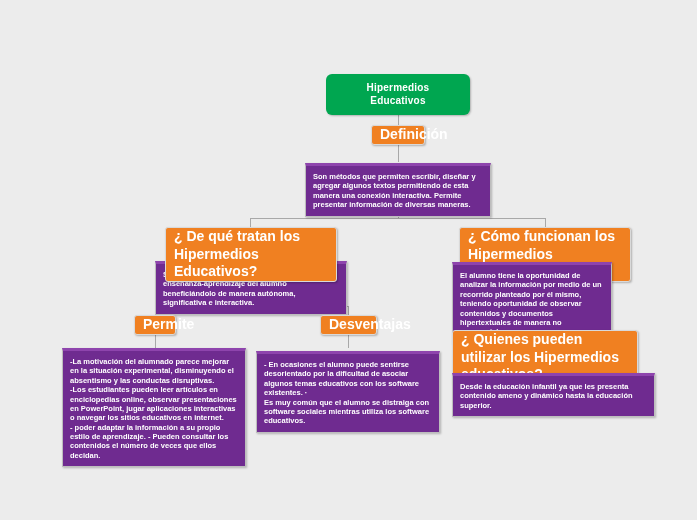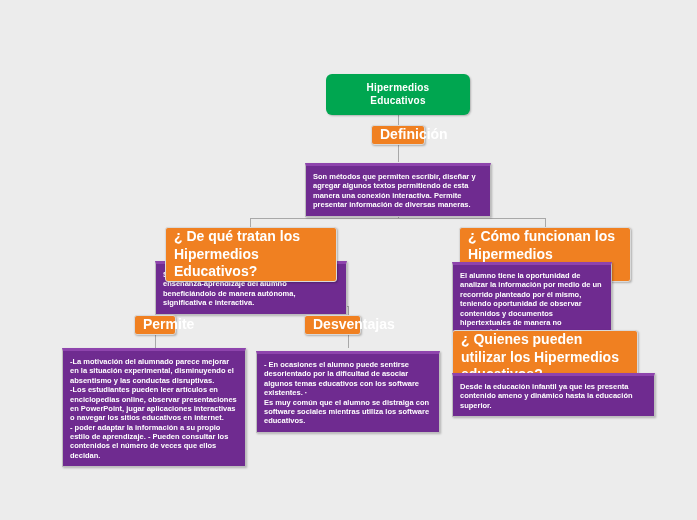--- a/index.html
+++ b/index.html
@@ -114,21 +114,21 @@
   <div class="node node-orange center" style="left:371px; top:125px; width:54px;">Definición</div>
 
   <div class="node node-purple" style="left:305px; top:163px; width:186px;">Son métodos que permiten escribir, diseñar y agregar algunos textos permitiendo de esta manera una conexión interactiva. Permite presentar información de diversas maneras.</div>
 
   <div class="node node-purple" style="left:155px; top:261px; width:192px;">Sustenta con eficiencia los procesos de enseñanza-aprendizaje del alumno beneficiándolo de manera autónoma, significativa e interactiva.</div>
 
   <div class="node node-orange" style="left:165px; top:227px; width:172px;">¿ De qué tratan los Hipermedios Educativos?</div>
 
   <div class="node node-orange center" style="left:134px; top:315px; width:42px;">Permite</div>
 
-  <div class="node node-orange center" style="left:304px; top:315px; width:57px;">Desventajas</div>
+  <div class="node node-orange center" style="left:320px; top:315px; width:57px;">Desventajas</div>
 
   <div class="node node-purple" style="left:62px; top:348px; width:184px; white-space:pre-line;">-La motivación del alumnado parece mejorar en la situación experimental, disminuyendo el absentismo y las conductas disruptivas.
 -Los estudiantes pueden  leer artículos en enciclopedias online, observar presentaciones en PowerPoint, jugar aplicaciones interactivas o navegar los sitios educativos en internet.
 - poder adaptar la información a su propio estilo de aprendizaje.                              - Pueden consultar los contenidos el número de veces que ellos decidan.</div>
 
   <div class="node node-purple" style="left:256px; top:351px; width:184px; white-space:pre-line;">- En ocasiones el alumno puede sentirse desorientado por la dificultad de asociar algunos temas educativos con los software existentes.                                                    ·
 Es muy común que el alumno se distraiga con software sociales mientras utiliza los software educativos.</div>
 
   <div class="node node-orange" style="left:459px; top:227px; width:172px;">¿ Cómo funcionan los Hipermedios educativos?</div>
 

